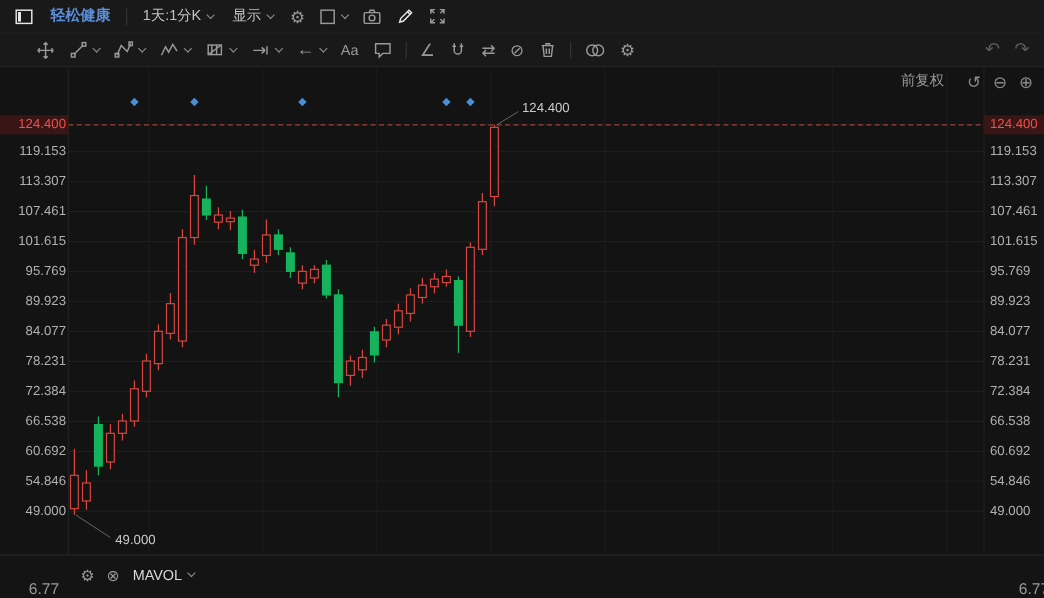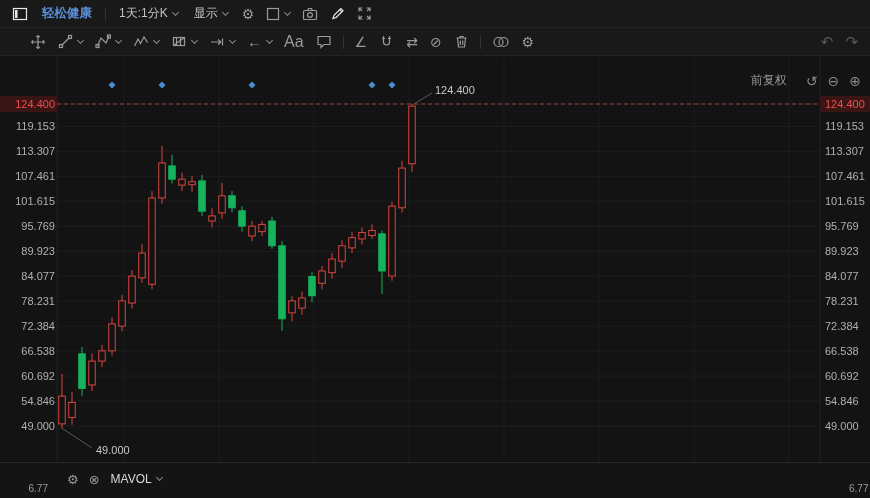--- a/index.html
+++ b/index.html
@@ -24,34 +24,34 @@
 
   
   #chart-region { position:absolute; top:57px; left:0; width:870px; height:405px; background:#131313; }
   #plot { position:absolute; top:0; left:0; }
   .axis-label { position:absolute; font-size:11px; color:#b0b0b0; line-height:16px; height:16px; }
   .axis-label.axL { left:0; width:55px; text-align:right; }
   .axis-label.axR { left:825px; width:45px; text-align:left; }
   .axis-label.hl { background:#3a1516; color:#ef4f4a; }
   .axis-label.axL.hl { width:57px; padding-right:2px; }
   .axis-label.axR.hl { left:820px; width:50px; padding-left:5px; }
-  #adjust-row { position:absolute; top:15px; right:4px; display:flex; align-items:center; }
+  #adjust-row { position:absolute; top:2px; right:4px; display:flex; align-items:center; }
   #adjust-label { font-size:12px; color:#9a9a9a; margin-right:14px; cursor:pointer; }
   .ctl { color:#8a8a8a; font-size:14px; padding:0 5px; cursor:pointer; line-height:1; }
   .annotation { position:absolute; font-size:11px; color:#c9c9c9; }
 
   
   #volume-pane { position:absolute; top:462px; left:0; width:870px; height:36px; border-top:1px solid #262626; background:#141414; }
   #legend { display:flex; align-items:center; padding-left:62px; height:24px; margin-top:4px; font-size:12px; }
   #legend .icon-btn { font-size:13px; padding:0 5px; }
   .ind-name { color:#d8d8d8; margin:0 2px 0 6px; cursor:pointer; display:flex; align-items:center; }
   .ind-item { margin-left:18px; white-space:nowrap; }
   .ind-item .val { margin-left:5px; }
   .ind-item .arr { font-size:8px; margin-left:4px; }
-  .vol-axis { position:absolute; top:20px; font-size:10px; color:#9a9a9a;padding-left:24px; }
+  .vol-axis { position:absolute; top:20px; font-size:13px; color:#9a9a9a;padding-left:24px; }
   .vol-axis.vL { left:0; width:48px; text-align:right; }
   .vol-axis.vR { left:825px; }
 </style>
 </head>
 <body>
 
 <div id="top-toolbar" class="toolbar">
   <span class="icon-btn bright">
     <svg width="16" height="16" viewBox="0 0 16 16">
         <rect x="1.5" y="2.5" width="13" height="11"></rect>
@@ -134,21 +134,21 @@
   <span class="icon-btn">
     <svg width="16" height="14" viewBox="0 0 16 14">
         <path d="M2 7h10M12 7l-3-2.5M12 7l-3 2.5M13.5 3.5v7"></path>
       </svg>
       <span class="chev"></span>
   </span>
   <span class="icon-btn" style="font-size:15px">
       <span>←</span>
       <span class="chev"></span>
     </span>
-  <span class="icon-btn" style="font-size:16px">Aa</span>
+  <span class="icon-btn" style="font-size:12px">Aa</span>
   <span class="icon-btn">
     <svg width="16" height="15" viewBox="0 0 16 15">
         <path d="M2 2.5h12v8H8l-3 3v-3H2z"></path>
       </svg>
   </span>
   <span class="vsep"></span>
   <span class="icon-btn">∠</span>
   <span class="icon-btn">
     <svg width="15" height="15" viewBox="0 0 15 15">
         <path d="M4.5 2v6a3 3 0 0 0 6 0V2M3 4.5h3M9 4.5h3"></path>

